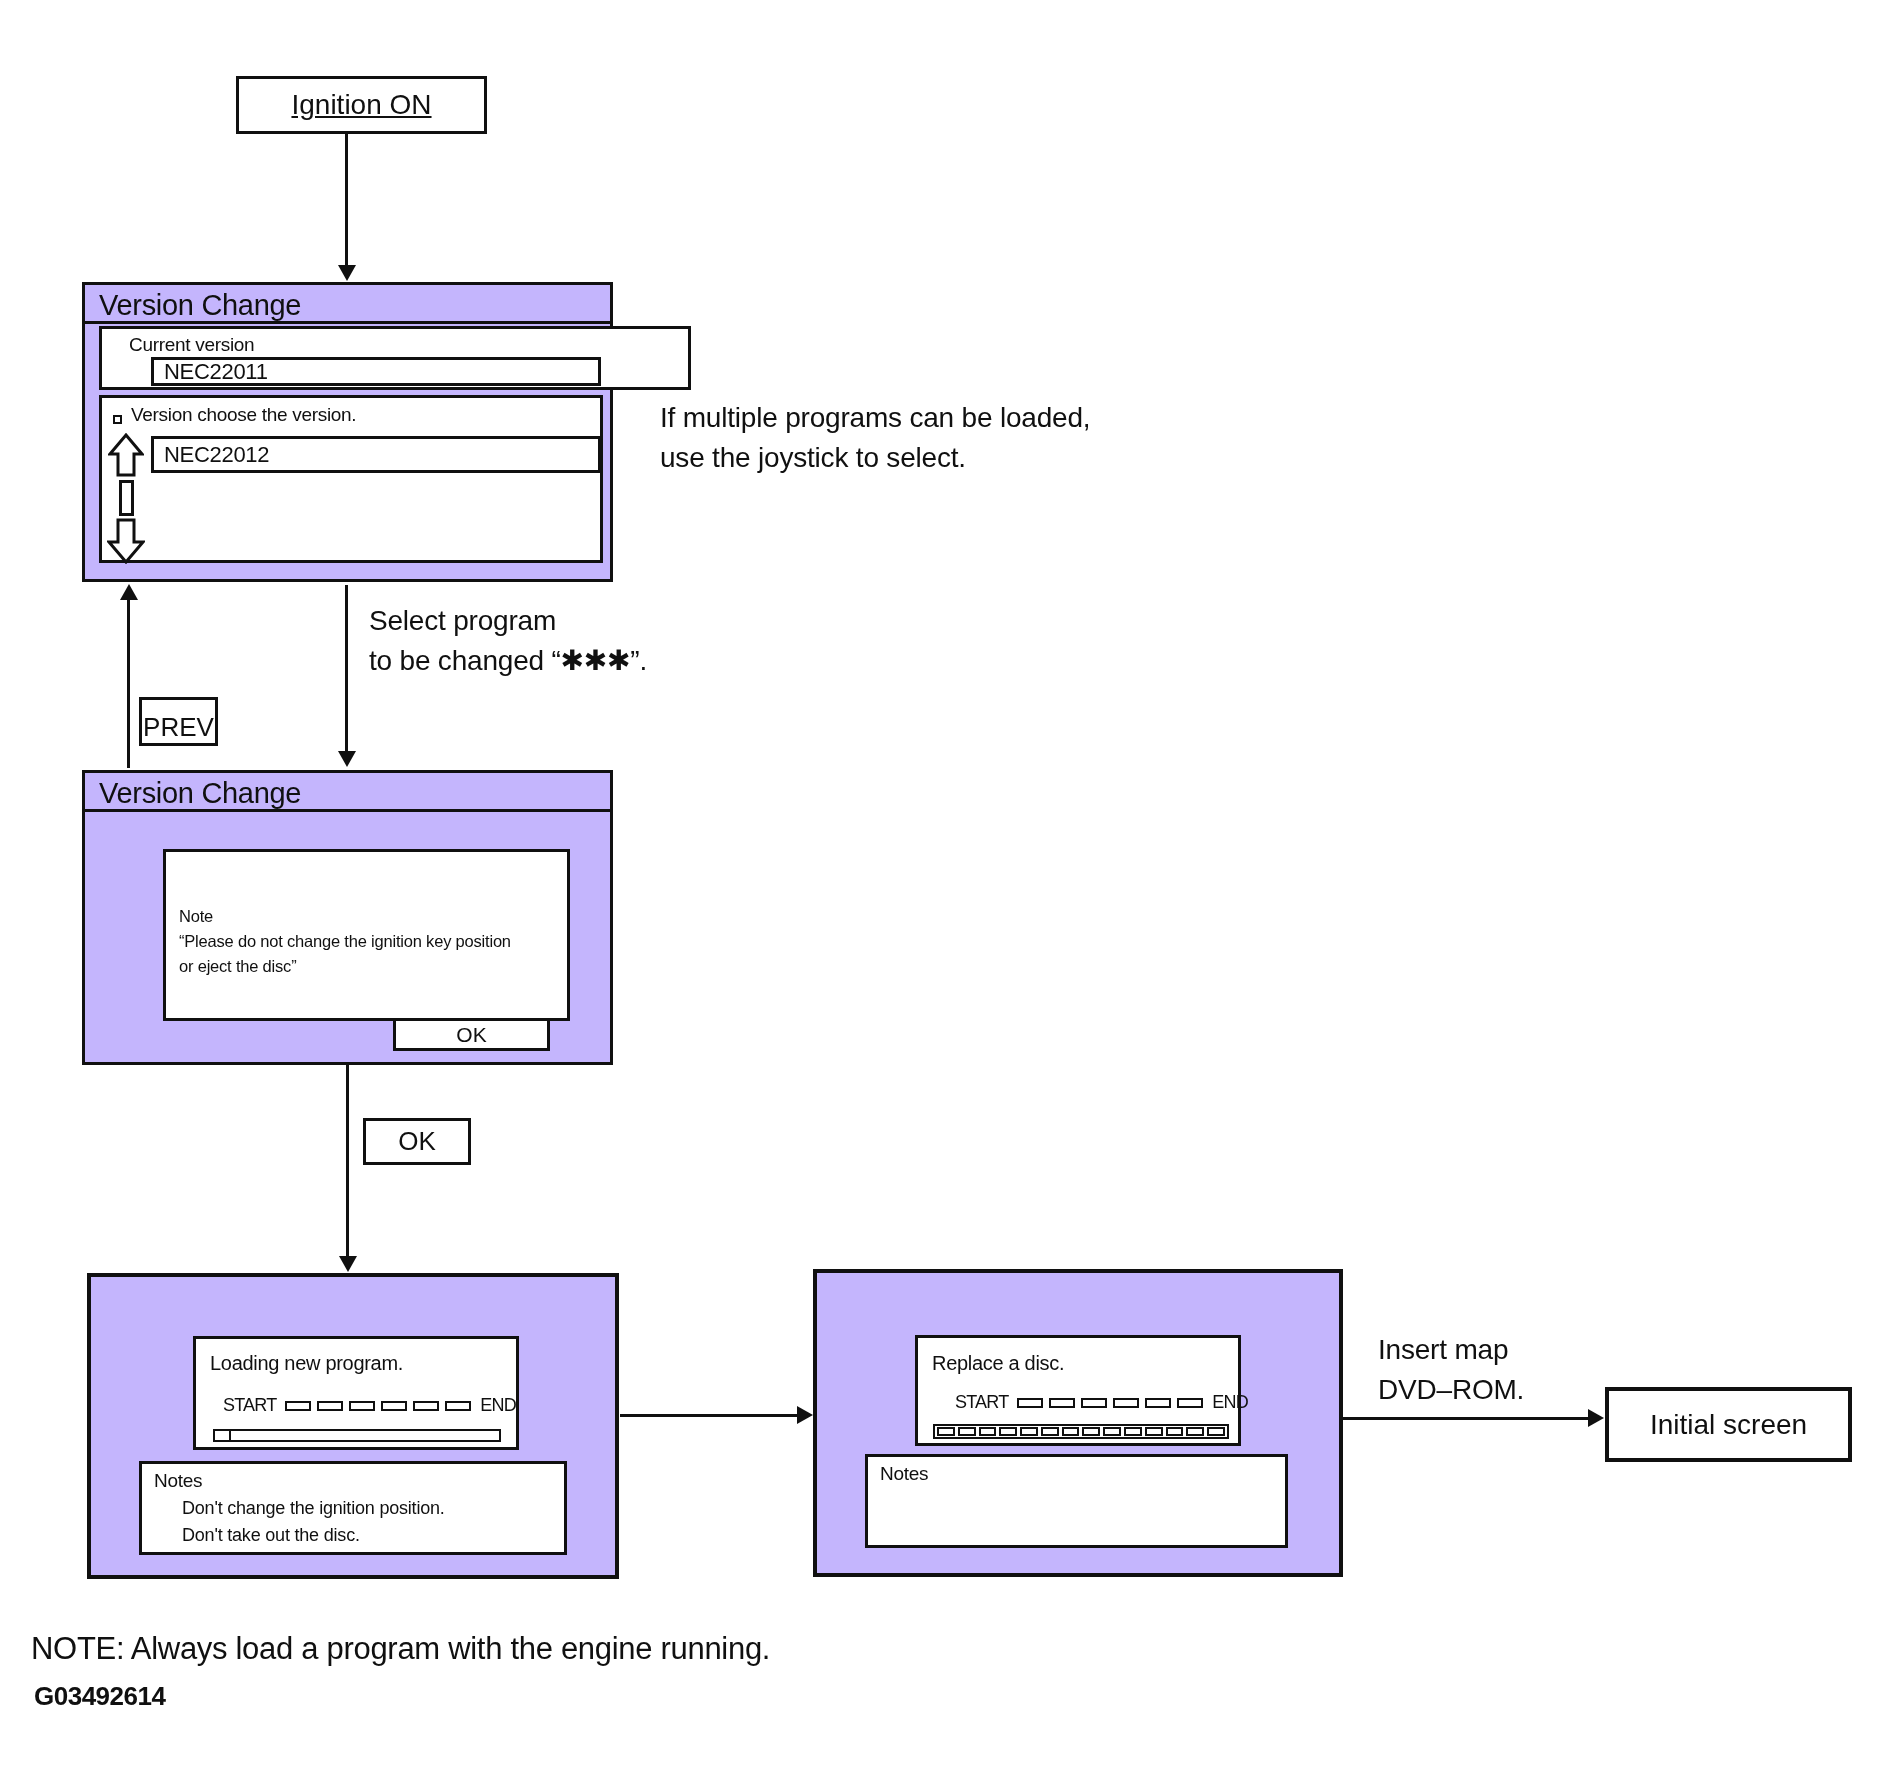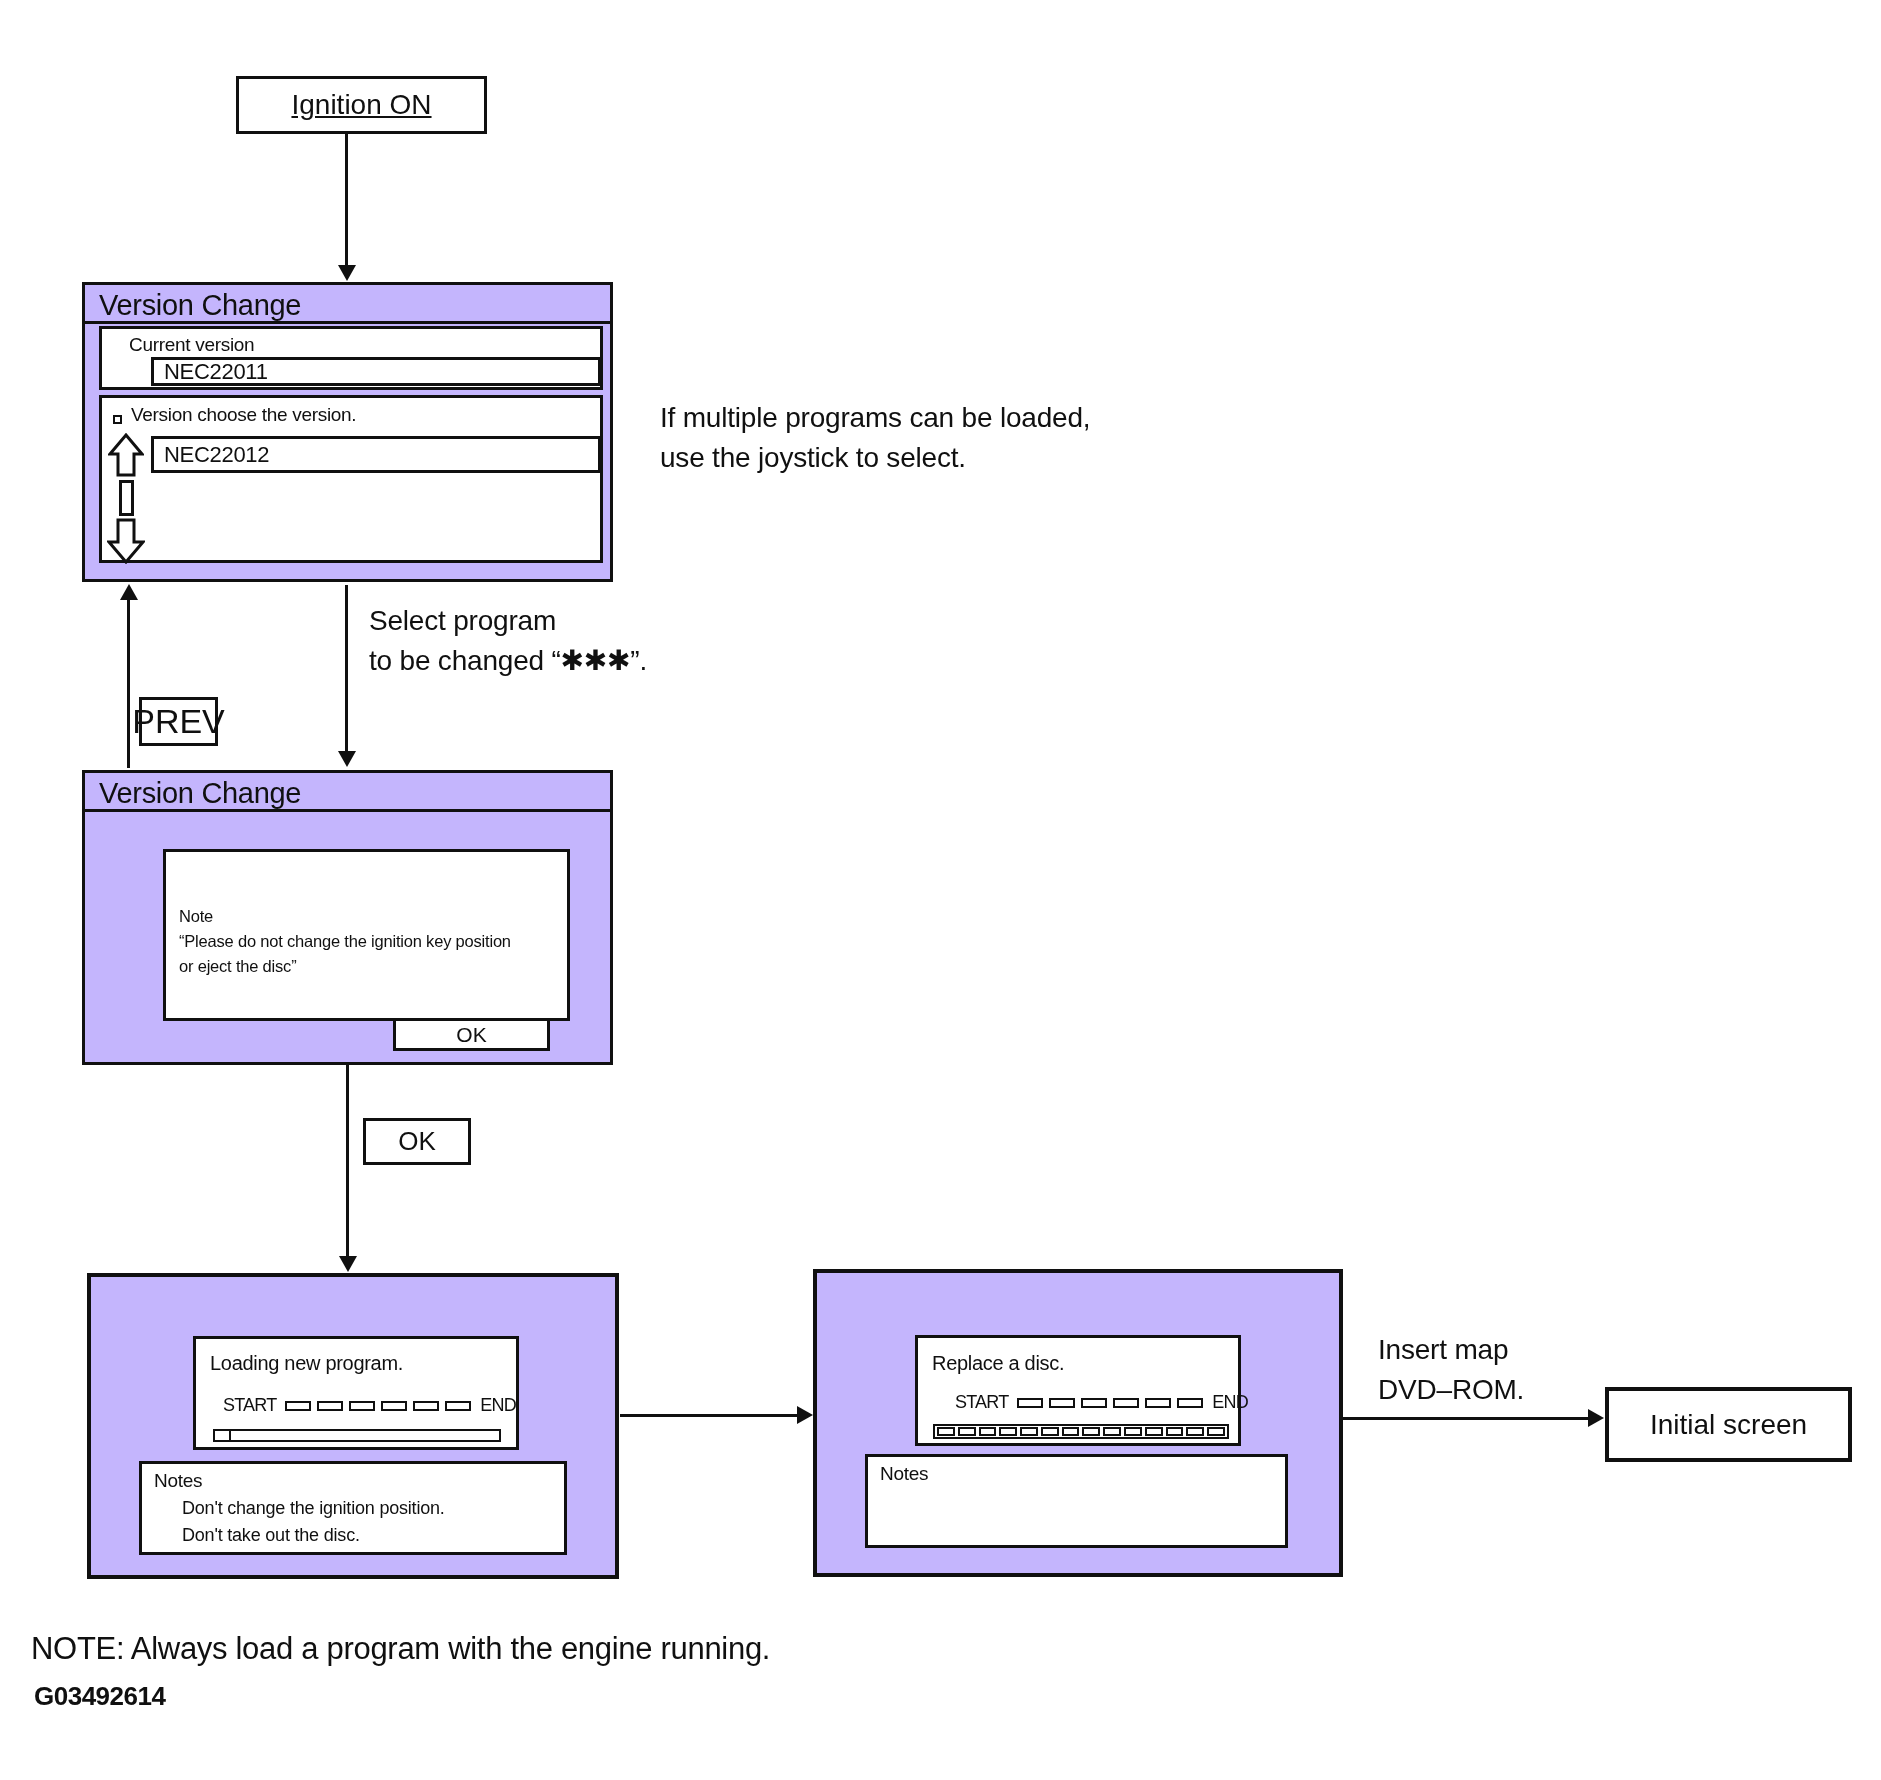--- a/index.html
+++ b/index.html
@@ -57,21 +57,21 @@
   <div class="node" style="left:236px; top:76px; width:251px; height:58px;text-decoration:underline;">
     <span>Ignition ON</span>
   </div>
 
   <div class="vline" style="left:345px; top:134px; height:132px;"></div>
   <div class="head-down" style="left:338px; top:265px;"></div>
 
   <div class="screen" style="left:82px; top:282px; width:531px; height:300px;">
     <div class="screen-title">Version Change</div>
 
-    <div class="panel" style="left:14px; top:41px; width:504px; height:64px;">
+    <div class="panel" style="left:14px; top:41px; width:592px; height:64px;">
       <div class="abs smalltext" style="left:27px; top:5px;">Current version</div>
       <div class="field" style="left:49px; top:28px; width:450px; height:29px;">
         <span>NEC22011</span>
       </div>
     </div>
 
     <div class="panel" style="left:14px; top:110px; width:504px; height:168px;">
       <div class="bullet" style="left:11px; top:17px;"></div>
       <div class="abs smalltext" style="left:29px; top:6px;">Version choose the version.</div>
 
@@ -96,21 +96,21 @@
 
   <div class="vline" style="left:345px; top:585px; height:167px;"></div>
   <div class="head-down" style="left:338px; top:751px;"></div>
   <div class="flow-note" style="left:369px; top:601px;">
     <div>Select program</div>
     <div>to be changed “✱✱✱”.</div>
   </div>
 
   <div class="head-up" style="left:120px; top:584px;"></div>
   <div class="vline" style="left:127px; top:599px; height:169px;"></div>
-  <div class="node" style="left:139px; top:697px; width:79px; height:49px; font-size:34px;">
+  <div class="node" style="left:139px; top:697px; width:79px; height:49px; font-size:26px;align-items:flex-end;">
     <span>PREV</span>
   </div>
 
   <div class="screen" style="left:82px; top:770px; width:531px; height:295px;">
     <div class="screen-title">Version Change</div>
 
     <div class="panel" style="left:78px; top:76px; width:407px; height:172px;">
       <div class="dialog-text" style="left:13px; top:52px;">
         <div>Note</div>
         <div>“Please do not change the ignition key position</div>

